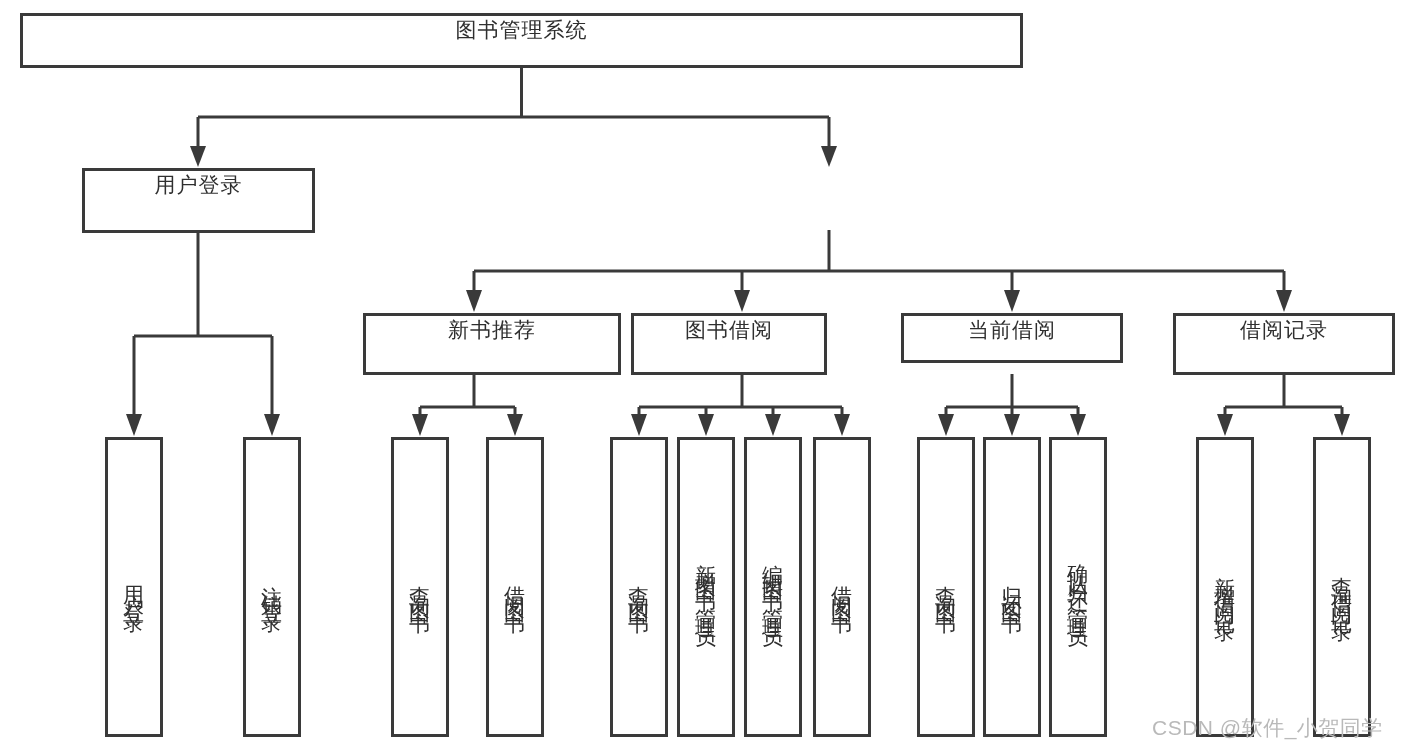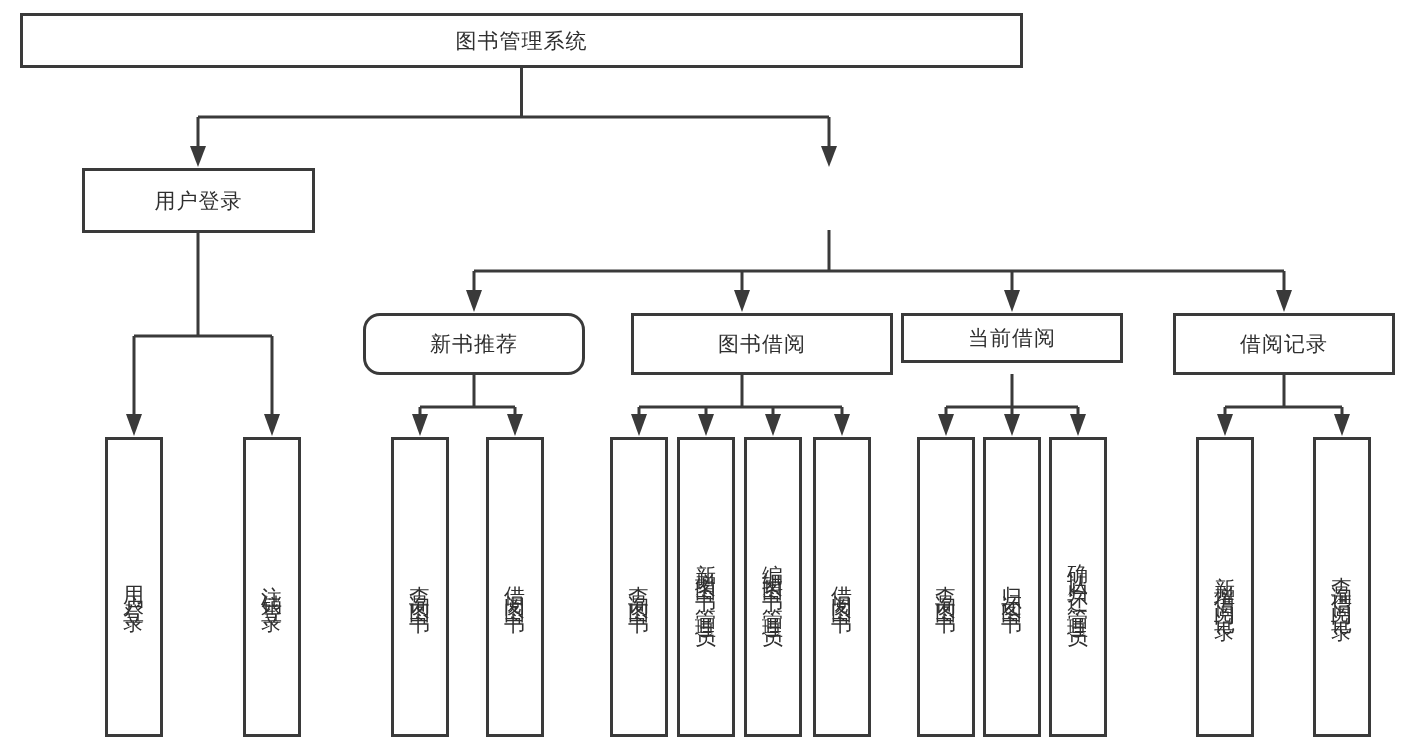--- a/index.html
+++ b/index.html
@@ -15,21 +15,20 @@
     position: absolute;
     left: 0; top: 0;
     z-index: 0;
   }
   .box {
     position: absolute;
     box-sizing: border-box;
     border: 3px solid #3a3a3a;
     background: #ffffff;
     display: flex;
-    align-items: center;
     justify-content: center;
     color: #2f2f2f;
     font-size: 21px;
     z-index: 1;
     text-align: center;
   }
   .box.h span { letter-spacing: 1px; white-space: nowrap; }
   .box.v span {
     writing-mode: vertical-rl;
     text-orientation: mixed;
@@ -103,24 +102,24 @@
   </svg>
 
   <div class="box h" style="left:20px; top:13px; width:1003px; height:55px;">
     <span>图书管理系统</span>
   </div>
 
   <div class="box h" style="left:82px; top:168px; width:233px; height:65px;">
     <span>用户登录</span>
   </div>
 
-  <div class="box h" style="left:363px; top:313px; width:222px; height:62px;border-radius:17px;">
+  <div class="box h" style="left:363px; top:313px; width:258px; height:62px;">
     <span>新书推荐</span>
   </div>
-  <div class="box h" style="left:631px; top:313px; width:262px; height:62px;">
+  <div class="box h" style="left:631px; top:313px; width:196px; height:62px;">
     <span>图书借阅</span>
   </div>
   <div class="box h" style="left:901px; top:313px; width:222px; height:50px;">
     <span>当前借阅</span>
   </div>
   <div class="box h" style="left:1173px; top:313px; width:222px; height:62px;">
     <span>借阅记录</span>
   </div>
 
   <div class="box v" style="left:105px; top:437px; width:58px; height:300px;">
@@ -160,14 +159,15 @@
     <span>确认归还（管理员）</span>
   </div>
 
   <div class="box v" style="left:1196px; top:437px; width:58px; height:300px;">
     <span>新增借阅记录</span>
   </div>
   <div class="box v" style="left:1313px; top:437px; width:58px; height:300px;">
     <span>查询借阅记录</span>
   </div>
 
+  <div class="watermark">CSDN @软件_小贺同学</div>
 
 </div>
 
 </body></html>

